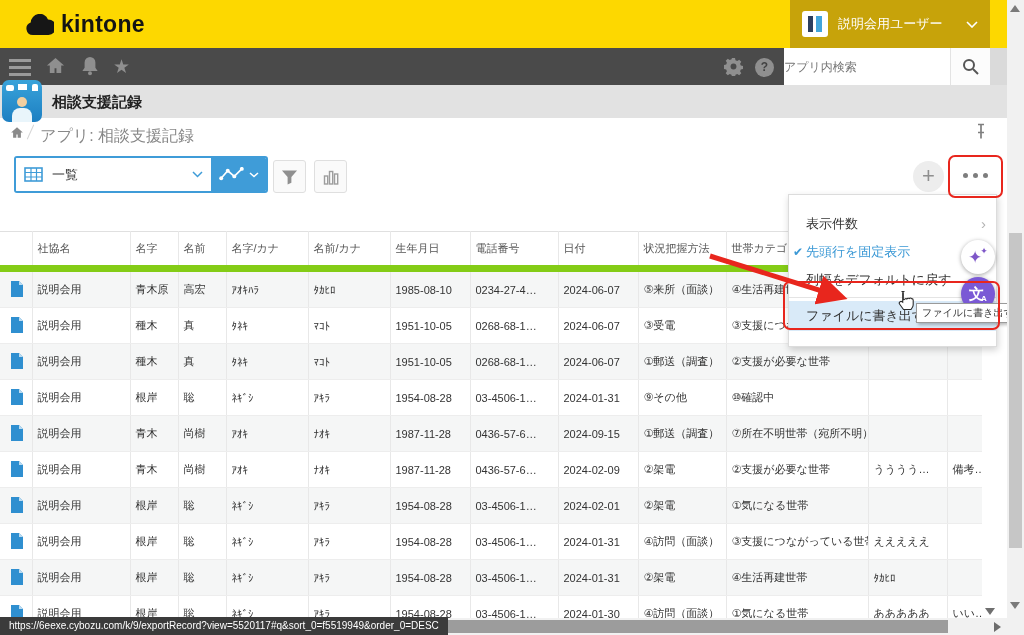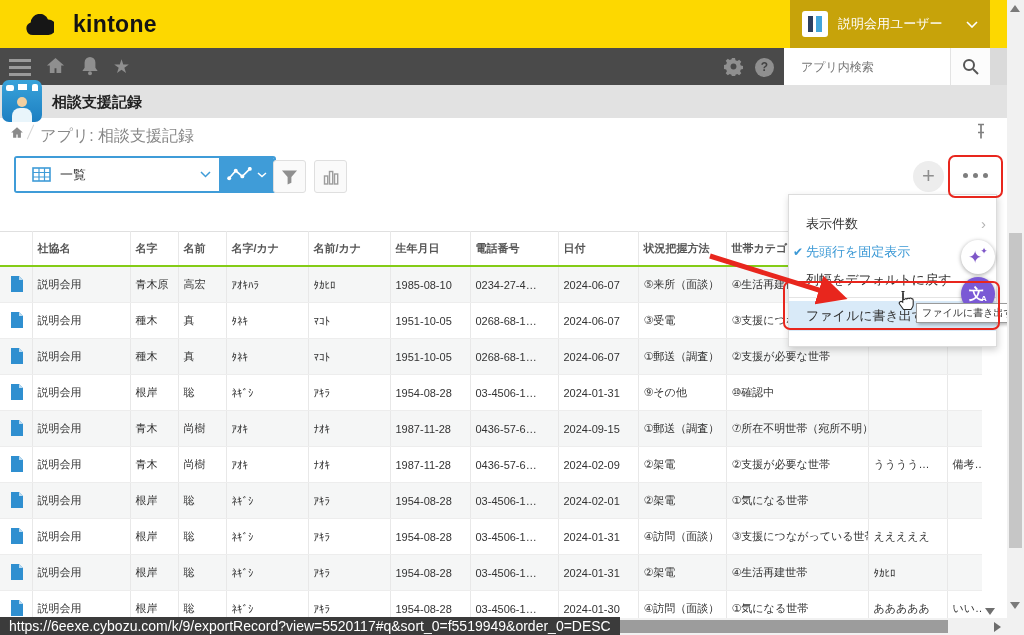--- a/index.html
+++ b/index.html
@@ -5,40 +5,40 @@
   html,body{margin:0;padding:0}
   body{width:1024px;height:635px;overflow:hidden;position:relative;background:#fff;
        font-family:"Liberation Sans","DejaVu Sans",sans-serif;
        --yellow:#fdd800;--mustard:#c7a30a;--dark:#4a4a4a;--tgray:#e2e2e2;--blue:#3f9cd8;
        --link:#3a98d5;--hl:#d9eaf8;--red:#e8261d;--alt:#f5f6f6;--status:#3b3b3b;--purple:#7a59d5}
   #screen{position:absolute;inset:0}
   .abs{position:absolute}
 
   
   .ybar{left:0;top:0;width:1008px;height:48px;background:var(--yellow)}
-  .logo{left:26px;top:11px;display:flex;align-items:center;gap:19px;color:#141414;
+  .logo{left:26px;top:11px;display:flex;align-items:center;gap:7px;color:#141414;
         font-size:23px;font-weight:bold;letter-spacing:.3px}
   .userblock{left:790px;top:0;width:200px;height:48px;background:var(--mustard);
         display:flex;align-items:center;padding:0 12px;box-sizing:border-box;color:#fff;font-size:13px;gap:10px}
   .avatar{width:26px;height:26px;background:#fff;border-radius:3px;position:relative;flex:0 0 auto}
   .avatar .b1{position:absolute;left:6px;top:5px;width:5px;height:16px;background:#2c3e5f}
   .avatar .b2{position:absolute;left:14px;top:5px;width:6px;height:16px;background:#42a5dc}
   .uname{flex:1;white-space:nowrap;overflow:hidden}
 
   
   .dbar{left:0;top:48px;width:1008px;height:37px;background:var(--dark)}
   .hamb{left:9px;top:59px;width:22px}
   .hamb i{display:block;height:3px;background:#9a9a9a;margin-bottom:4px}
   .dico{top:56px}
   .star{left:113px;top:56px;color:#8f8f8f;font-size:19px;line-height:22px}
   .helpc{left:755px;top:58px;width:19px;height:19px;border-radius:50%;background:#8f8f8f;color:#424242;
          font-weight:bold;font-size:12px;text-align:center;line-height:19px}
   .search{left:784px;top:48px;width:166px;height:37px;background:#fff}
   .search input{width:100%;height:100%;border:none;outline:none;box-sizing:border-box;
-         padding:0 17px;font-size:12px;color:#777;font-family:inherit;background:transparent}
+         padding:0 0;font-size:12px;color:#777;font-family:inherit;background:transparent}
   .searchbtn{left:950px;top:48px;width:40px;height:37px;background:#fcfcfc;border-left:1px solid #e3e3e3;
          box-sizing:border-box;display:flex;align-items:center;justify-content:center}
   .dgap{left:990px;top:48px;width:18px;height:37px;background:#dadada}
 
   
   .titlebar{left:0;top:85px;width:1008px;height:33px;background:var(--tgray)}
   .apptitle{left:52px;top:93px;font-size:15px;font-weight:bold;color:#222}
   .appicon{left:2px;top:80px;width:40px;height:42px;border-radius:7px;z-index:6;
            background:linear-gradient(#39a3da,#1d7fc2);overflow:hidden}
   .appicon .ph{position:absolute;left:4px;top:5px;width:8px;height:6px;background:#fff;border-radius:2px}
@@ -46,36 +46,36 @@
   .appicon .man{position:absolute;left:30px;top:4px;width:6px;height:7px;background:#fff;border-radius:2px 2px 0 0}
   .appicon .head{position:absolute;left:15px;top:17px;width:10px;height:10px;border-radius:50%;background:#f3cfa0}
   .appicon .body{position:absolute;left:10px;top:28px;width:20px;height:14px;border-radius:8px 8px 0 0;background:#e9f5fb}
   .bcrumb{left:0;top:118px;width:1008px;height:30px;background:#fff}
   .bslash{left:30px;top:124px;width:1px;height:16px;background:#d5d5d5;transform:rotate(24deg)}
   .btext{left:40px;top:126px;font-size:16px;color:#888}
   .pin{left:975px;top:123px}
 
   
   .viewsel{left:14px;top:156px;height:33px;border:2px solid var(--blue);border-radius:3px;display:flex;overflow:hidden}
-  .vs-left{width:187px;background:#fff;display:flex;align-items:center;gap:9px;padding-left:16px;
+  .vs-left{width:187px;background:#fff;display:flex;align-items:center;gap:9px;padding-left:8px;
            font-size:13px;color:#333;position:relative}
   .vs-left .chev{position:absolute;right:8px;top:13px}
   .vs-right{width:55px;background:var(--blue);display:flex;align-items:center;justify-content:center;gap:5px}
   .sqbtn{top:160px;width:33px;height:33px;background:#fafafa;border:1px solid #dfdfdf;border-radius:3px;
          box-sizing:border-box;display:flex;align-items:center;justify-content:center}
   .plusbtn{left:913px;top:161px;width:31px;height:31px;border-radius:50%;background:#ededed;color:#8f8f8f;
            font-size:22px;line-height:29px;text-align:center}
   .dotsbtn{left:953px;top:162px;width:44px;height:27px;display:flex;align-items:center;justify-content:center;gap:5px}
   .dotsbtn i{width:5px;height:5px;border-radius:50%;background:#7d7d7d}
 
   
   .tablewrap{left:0;top:231px;width:1007px;height:387px;overflow:hidden;background:#fff}
   table{border-collapse:collapse;table-layout:fixed;width:982px;font-size:11px}
-  th{height:33px;border-top:1px solid #e0e0e0;border-bottom:2px solid #84cc16;border-right:1px solid #e8e8e8;
-     background:#fff;color:#555;font-weight:bold;text-align:left;padding:0 5px;white-space:nowrap;overflow:hidden}
+  th{height:33px;border-top:1px solid #e0e0e0;border-bottom:7px solid #84cc16;border-right:1px solid #e8e8e8;
+     background:#fff;color:#555;font-weight:normal;text-align:left;padding:0 5px;white-space:nowrap;overflow:hidden}
   td{height:35px;border-bottom:1px solid #ededed;border-right:1px solid #e8e8e8;padding:0 5px;color:#333;
      white-space:nowrap;overflow:hidden}
   tr.g td{background:var(--alt)}
   td.iconcell{padding:0 0 0 10px}
   .strip{left:982px;top:231px;width:25px;height:387px;background:#fff}
   .innerdown{left:985px;top:608px;width:0;height:0;border-left:5px solid transparent;
              border-right:5px solid transparent;border-top:7px solid #6f6f6f;z-index:30}
 
   
   .menu{left:788px;top:194px;width:207px;background:#fff;border:1px solid #dcdcdc;
@@ -98,21 +98,21 @@
   .fab2{left:961px;top:277px;background:var(--purple);color:#fff;font-size:15px;font-weight:bold}
   .fab2 .mini{font-size:8px;margin:8px 0 0 -3px}
 
   
   .ann{border:2px solid var(--red);border-radius:7px;z-index:50}
   .ann-dots{left:948px;top:155px;width:51px;height:39px}
   .ann-menu{left:783px;top:281px;width:213px;height:45px}
   .ann-arrow{left:700px;top:246px;z-index:50}
 
   
-  .statusbar{left:0;top:617px;height:18px;background:var(--status);color:#fff;font-size:14px;
+  .statusbar{left:0;top:617px;height:18px;background:var(--status);color:#fff;font-size:10px;
              line-height:18px;padding:0 9px;z-index:90;white-space:nowrap}
   .hscroll{left:0;top:618px;width:1007px;height:17px;background:#f1f1f1;z-index:80}
   .hthumb{position:absolute;left:0;top:2px;width:948px;height:13px;background:#9c9c9c}
   .harrow{position:absolute;left:994px;top:4px;width:0;height:0;border-top:5px solid transparent;
           border-bottom:5px solid transparent;border-left:7px solid #6d6d6d}
   .vscroll{left:1007px;top:0;width:17px;height:618px;background:#f1f1f1;z-index:85}
   .vup{position:absolute;left:3px;top:5px;width:0;height:0;border-left:5px solid transparent;
        border-right:5px solid transparent;border-bottom:7px solid #7a7a7a}
   .vthumb{position:absolute;left:2px;top:233px;width:13px;height:315px;background:#c6c6c6}
   .vdown{position:absolute;left:3px;top:602px;width:0;height:0;border-left:5px solid transparent;

